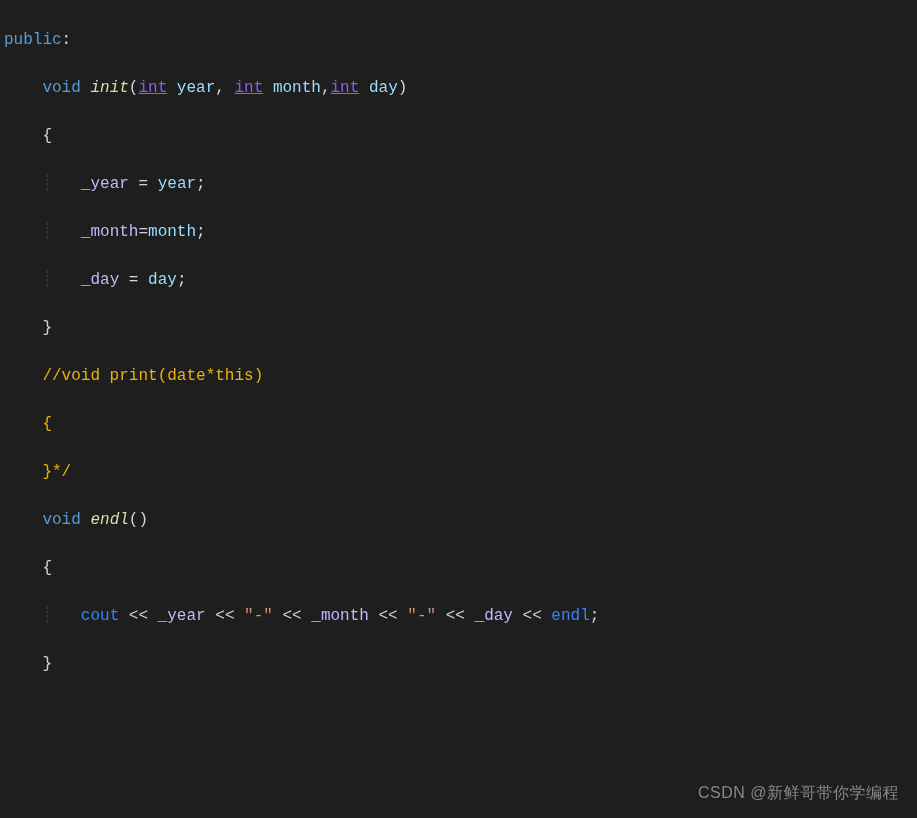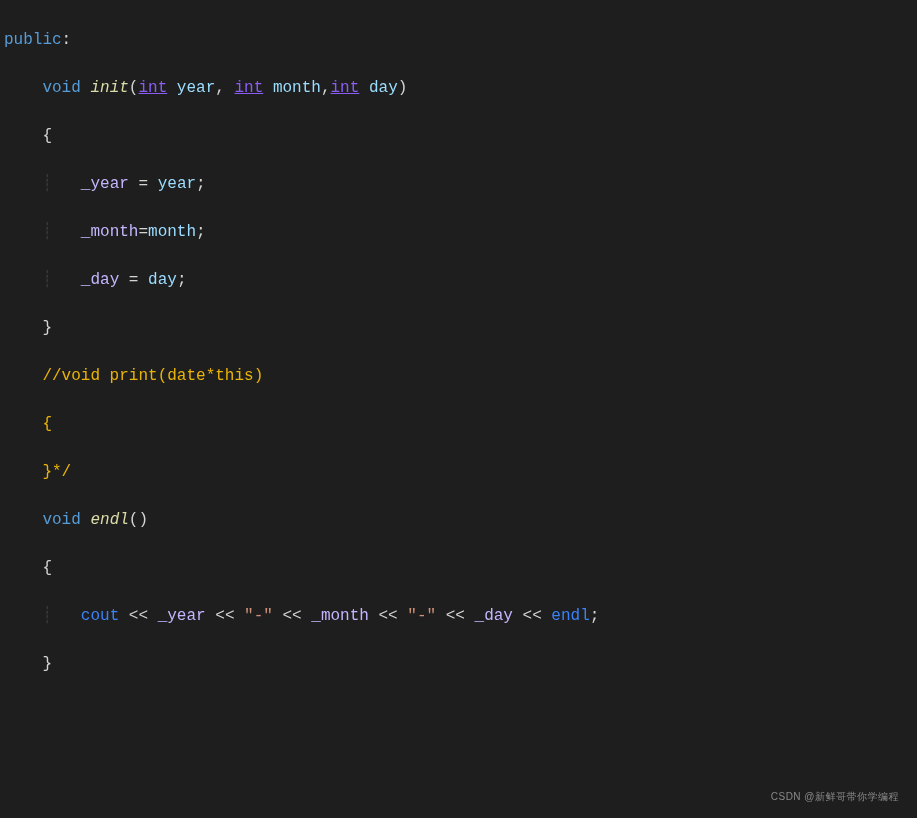--- a/index.html
+++ b/index.html
@@ -30,21 +30,21 @@
   .punc { color:#d4d4d4; }
   .str { color:#ce9178; }
   .comment { color:#eab308; }
   .member { color:#c4b5fd; }
   .watermark {
     position:absolute;
     right: 18px;
     bottom: 14px;
     color: rgba(220,220,220,0.55);
     font-family: "Microsoft YaHei", Arial, sans-serif;
-    font-size: 10px;
+    font-size: 16px;
     letter-spacing: 0.5px;
     pointer-events:none;
   }
 </style>
 </head>
 <body>
 
 <div class="code-area">
 <span class="line"><span class="kw">public</span><span class="punc">:</span></span>
 <span class="line"><span class="guide">    </span><span class="kw">void</span> <span class="fn">init</span><span class="punc">(</span><span class="type">int</span> <span class="param">year</span><span class="punc">, </span><span class="type">int</span> <span class="param">month</span><span class="punc">,</span><span class="type">int</span> <span class="param">day</span><span class="punc">)</span></span>

